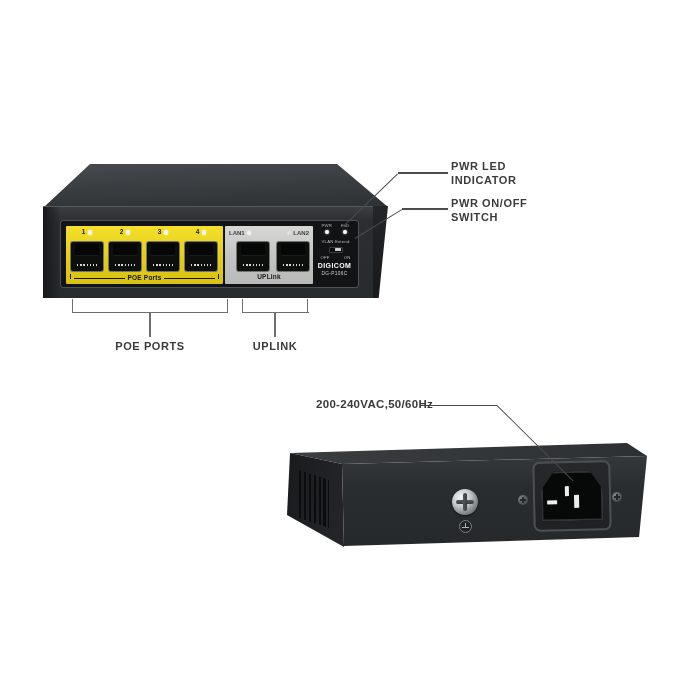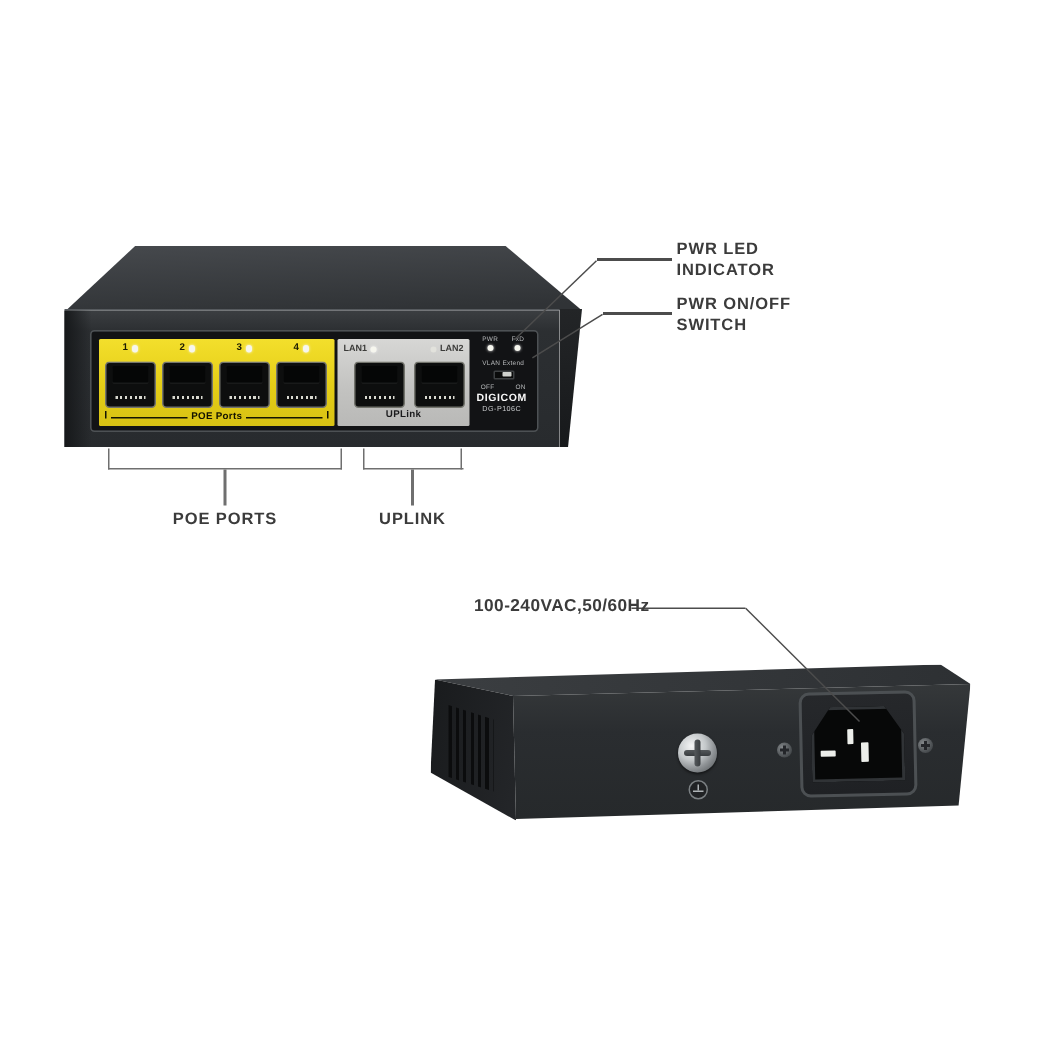--- a/index.html
+++ b/index.html
@@ -245,15 +245,15 @@
     <div class="plate">
       <div class="c14"></div>
       <div class="pin pin-top"></div>
       <div class="pin pin-left"></div>
       <div class="pin pin-right"></div>
     </div>
   </div>
 
   <div class="cline" style="left:421px;top:404.5px;width:76px"></div>
   <div class="cline" style="left:497px;top:404.5px;width:107px;transform:rotate(44.8deg)"></div>
-  <div class="callout" style="left:316px;top:397px;font-size:11.5px;letter-spacing:.3px">100-240VAC,50/60Hz</div>
+  <div class="callout" style="left:316px;top:397px;font-size:11.5px;letter-spacing:.3px">200-240VAC,50/60Hz</div>
 
 </div>
 
 </body></html>

